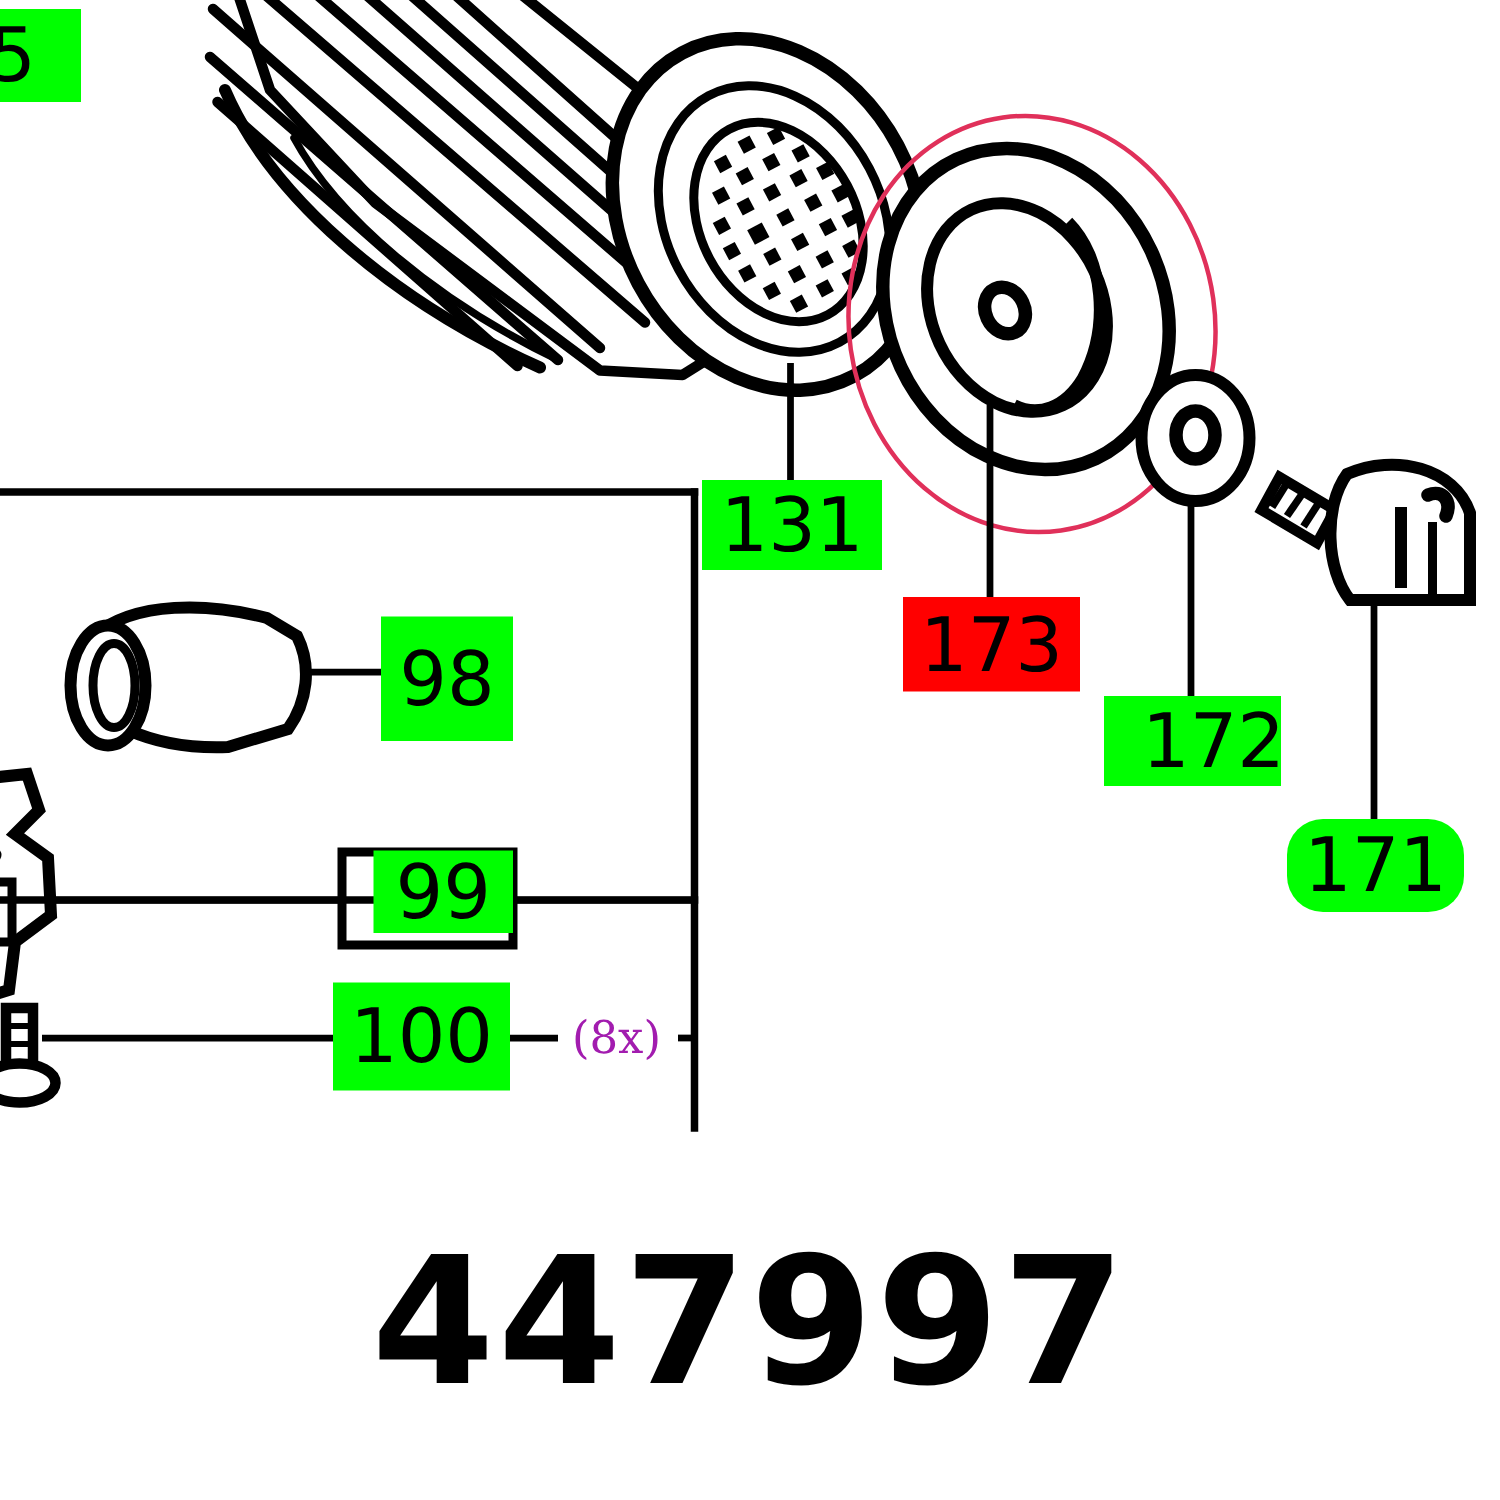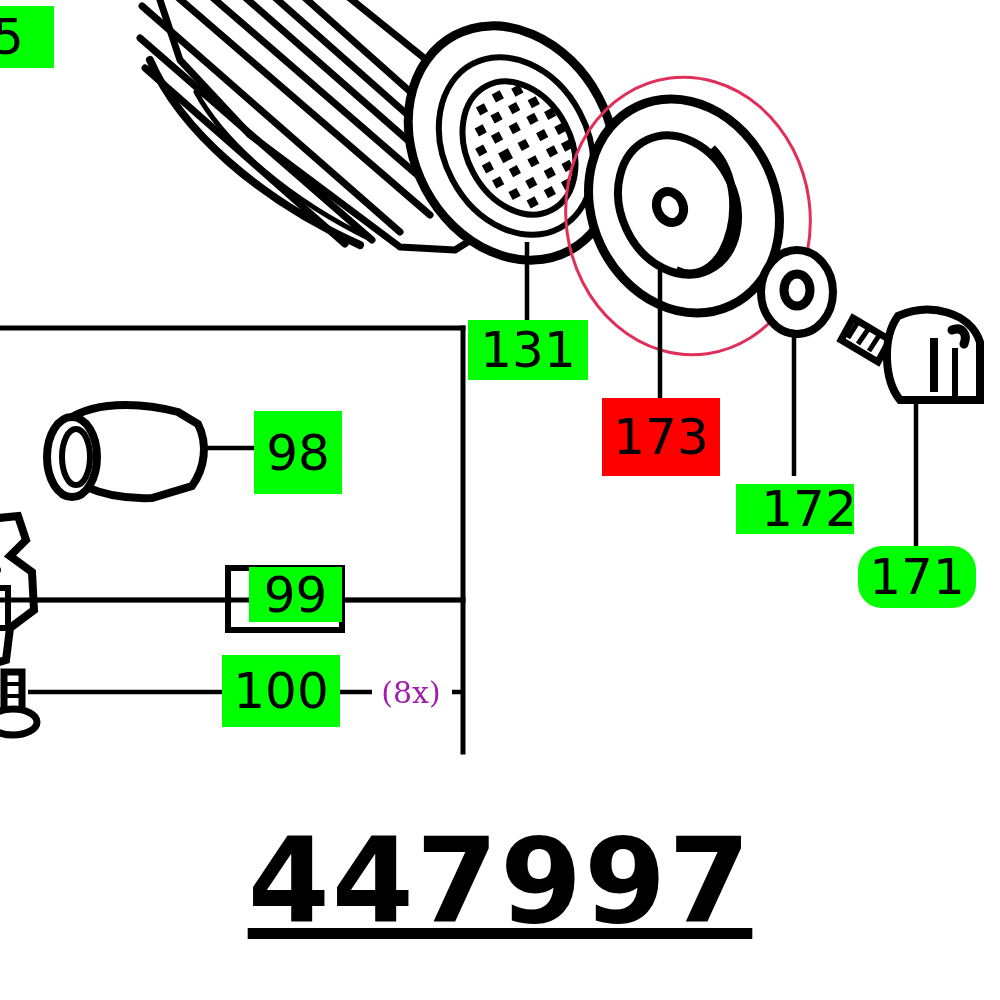--- a/index.html
+++ b/index.html
@@ -39,22 +39,22 @@
     letter-spacing: 0px;
     user-select: none;
     z-index: 6;
   }
   .callout.green { background: #00ff00; }
   .callout.red   { background: #ff0000; }
 
   
   #callout-5   { left: -38px;  top: 6px;    width: 92px;  height: 62px;  font-size: 50px; }
   #callout-174 { left: 468px;  top: 320px;  width: 120px; height: 60px;  font-size: 50px; }
-  #callout-173 { left: 602px;  top: 398px;  width: 118px; height: 78px;  font-size: 50px; }
-  #callout-172 { left: 736px;  top: 484px;  width: 118px; height: 50px;  font-size: 50px; padding-left: 28px; }
+  #callout-173 { left: 602px;  top: 398px;  width: 118px; height: 63px;  font-size: 50px; }
+  #callout-172 { left: 736px;  top: 464px;  width: 118px; height: 60px;  font-size: 50px; padding-left: 28px; }
   #callout-171 { left: 858px;  top: 546px;  width: 118px; height: 62px;  font-size: 50px; border-radius: 24px; }
   #callout-98  { left: 254px;  top: 411px;  width: 88px;  height: 83px;  font-size: 50px; }
   #callout-99  { left: 249px;  top: 567px;  width: 93px;  height: 55px;  font-size: 50px; }
   #callout-100 { left: 222px;  top: 655px;  width: 118px; height: 72px;  font-size: 50px; }
 
   
   #mult-8x {
     position: absolute;
     left: 368px;
     top: 672px;
@@ -80,21 +80,20 @@
     display: flex;
     align-items: center;
     justify-content: center;
     font-family: "DejaVu Sans", sans-serif;
     font-weight: 700;
     font-size: 118px;
     letter-spacing: 2px;
     color: #000000;
     z-index: 6;
     user-select: none;
-    text-decoration: underline;
   }
 </style>
 </head>
 <body>
 
 <div id="page">
 
   <svg id="diagram-svg" viewBox="0 0 1000 1000" xmlns="http://www.w3.org/2000/svg">
 
     <g fill="none" stroke="#000000" stroke-width="7" stroke-linecap="round" stroke-linejoin="round">

